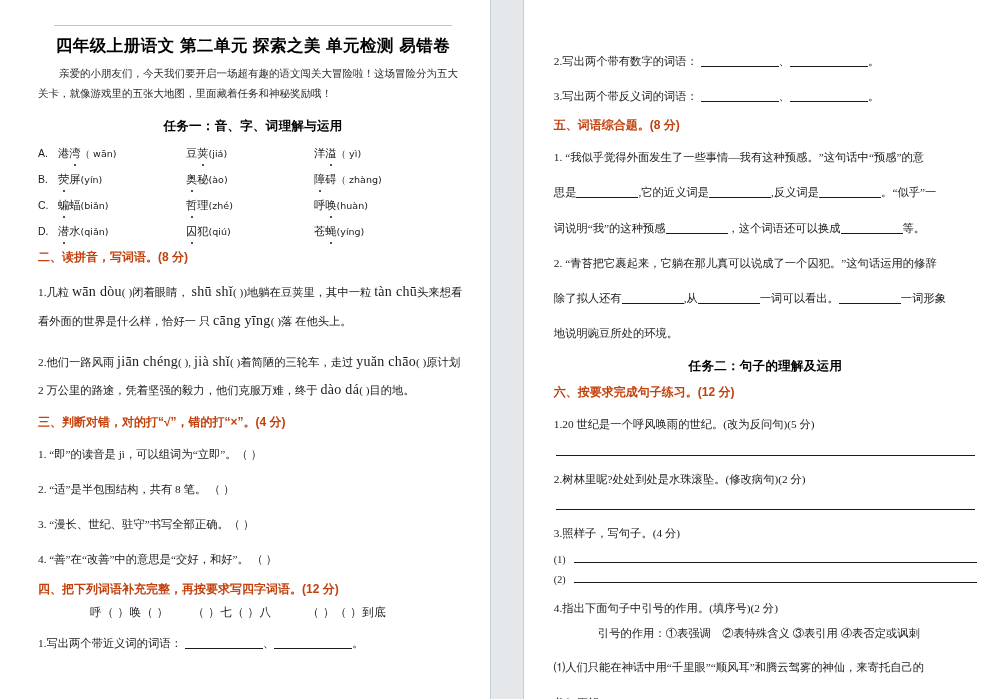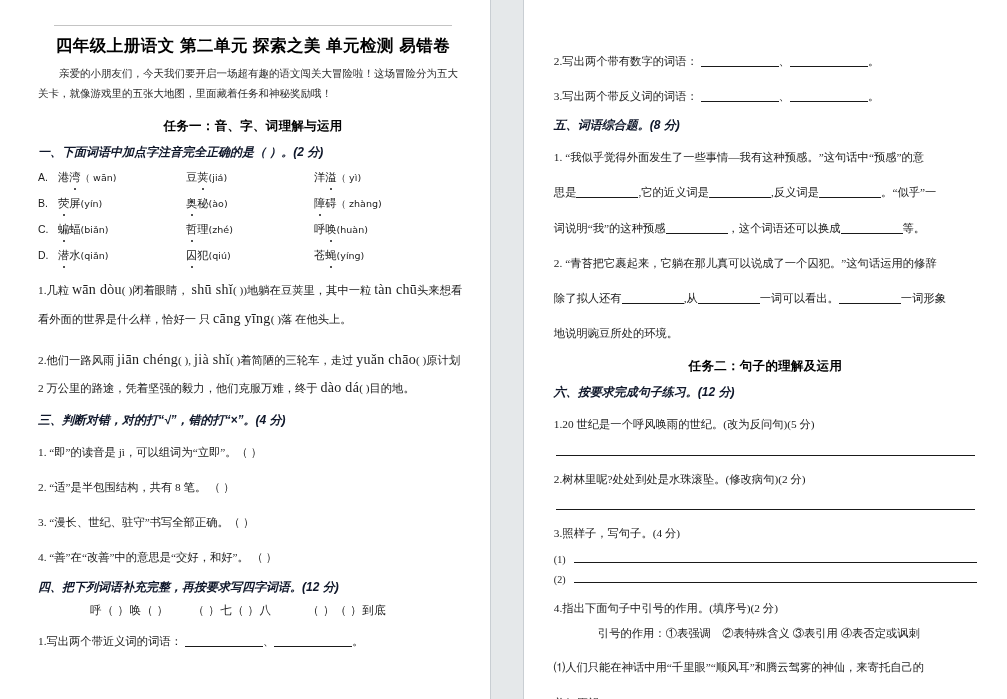--- a/index.html
+++ b/index.html
@@ -77,22 +77,21 @@
     font-family: "Liberation Sans", "DejaVu Sans", sans-serif;
     letter-spacing: 0.3px;
     color: #000;
   }
 
   .sec-head {
     font-size: 12px;
     font-weight: 700;
     margin: 9px 0 7px 0;
     font-family: "Liberation Sans", "DejaVu Sans", sans-serif;
-    color: #0f172a;
-    font-style: italic;
+    color: #c2410c;
   }
 
   .q {
     font-size: 11.3px;
     line-height: 2.05;
     margin: 12px 0 1px 0;
   }
 
   .choices {
     margin: 2px 0 0 0;
@@ -205,21 +204,20 @@
   <div class="page page-left">
 
     <hr class="top-rule">
 
     <h1 class="paper-title">四年级上册语文 第二单元 探索之美 单元检测 易错卷</h1>
 
     <p class="intro cjk-body">亲爱的小朋友们，今天我们要开启一场超有趣的语文闯关大冒险啦！这场冒险分为五大关卡，就像游戏里的五张大地图，里面藏着任务和神秘奖励哦！</p>
 
     <div class="task-head">任务一：音、字、词理解与运用</div>
 
-    <div class="sec-head">一、下面词语中加点字注音完全正确的是（    ）。(2 分)</div>
 
     <div class="choices">
 
       <div class="choice-row">
         <span class="choice-letter">A.</span>
         <span class="choice-cell"><span>港<span class="dot">湾</span></span><span class="py">（ wān)</span></span>
         <span class="choice-cell"><span>豆<span class="dot">荚</span></span><span class="py">(jiá)</span></span>
         <span class="choice-cell wide"><span>洋<span class="dot">溢</span></span><span class="py">（ yì)</span></span>
       </div>
 
@@ -239,20 +237,21 @@
 
       <div class="choice-row">
         <span class="choice-letter">D.</span>
         <span class="choice-cell"><span><span class="dot">潜</span>水</span><span class="py">(qiǎn)</span></span>
         <span class="choice-cell"><span><span class="dot">囚</span>犯</span><span class="py">(qiú)</span></span>
         <span class="choice-cell wide"><span>苍<span class="dot">蝇</span></span><span class="py">(yíng)</span></span>
       </div>
 
     </div>
 
+    <div class="sec-head">二、读拼音，写词语。(8 分)</div>
 
     <p class="q cjk-body">
       <span>1.几粒</span>
       <span class="pinyin-inline">wān  dòu</span><span class="paren-blank">(        )闭着眼睛，</span>
       <span class="pinyin-inline">shū  shǐ</span><span class="paren-blank">(        ))地躺在豆荚里，其中一粒</span>
       <span class="pinyin-inline">tàn  chū</span><span>头来想看看外面的世界是什么样，恰好一 只</span>
       <span class="pinyin-inline">cāng  yīng</span><span class="paren-blank">(        )落 在他头上。</span>
     </p>
 
     <p class="q cjk-body">

